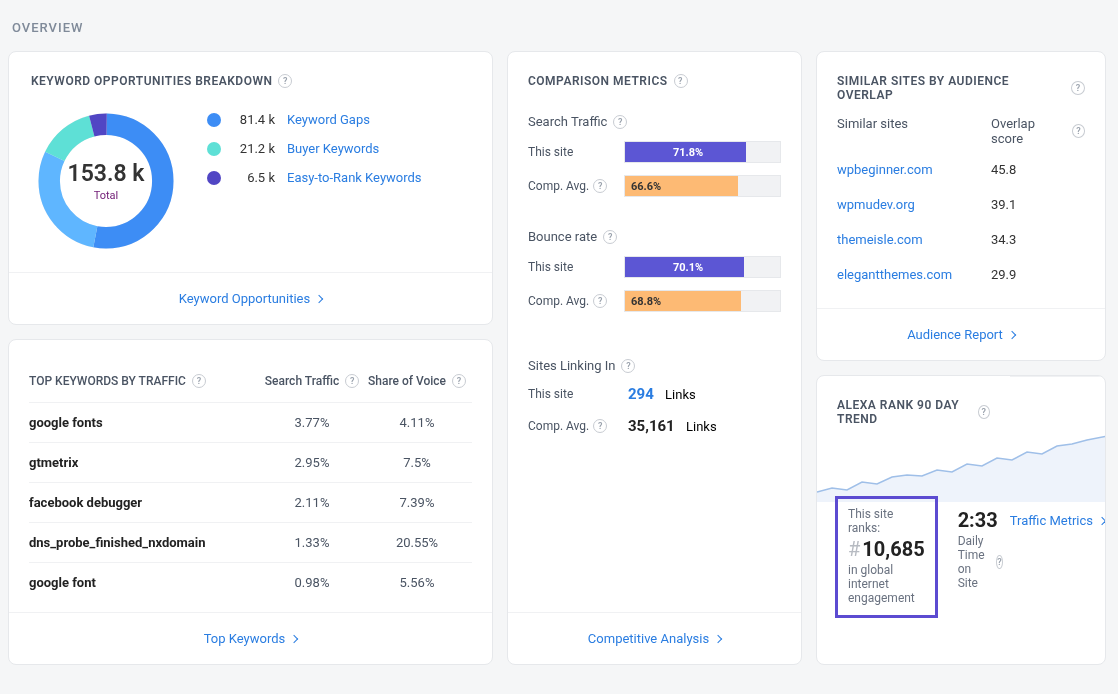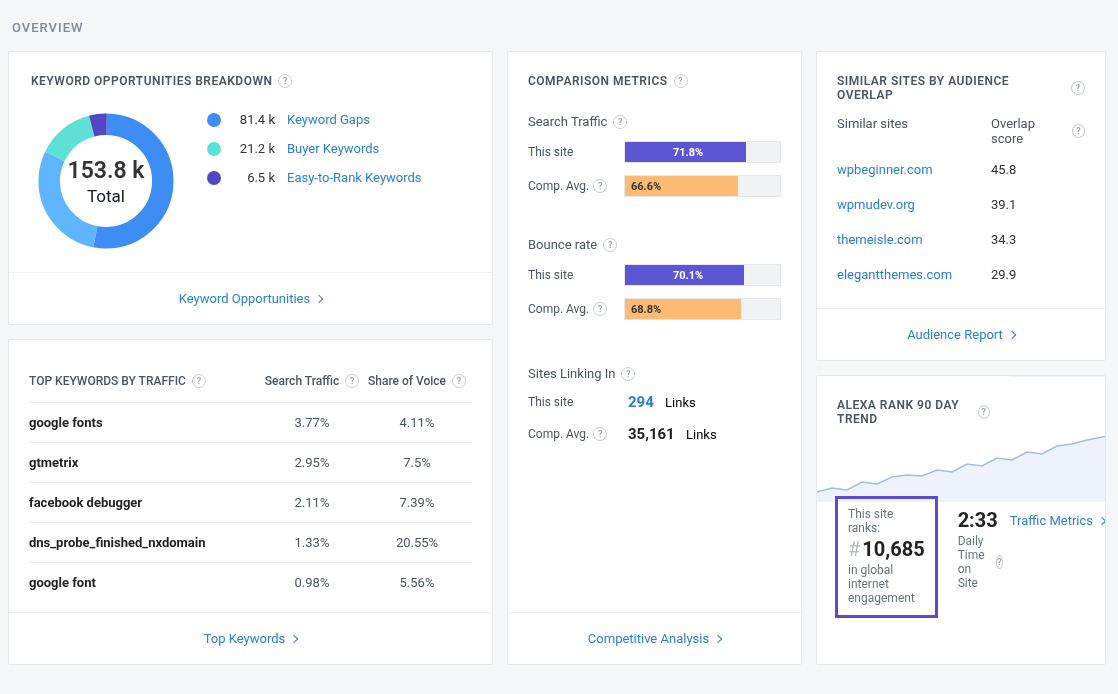--- a/index.html
+++ b/index.html
@@ -19,21 +19,21 @@
   margin: 12px 0 16px 4px;
 }
 .grid {
   display: grid;
   grid-template-columns: 485px 295px 290px;
   gap: 14px;
 }
 .card {
   background: #fff;
   border: 1px solid #e6e8eb;
-  border-radius: 2px;
+  border-radius: 8px;
   position: relative;
 }
 .card-title {
   color: #4a5463;
   font-size: 12px;
   letter-spacing: 0.5px;
   font-weight: 600;
   display: flex;
   align-items: center;
   gap: 6px;
@@ -77,21 +77,21 @@
   margin-left: 2px;
 }
 a { color: #2a7de1; text-decoration: none; }
 
 
 .ko-body { padding: 22px 22px 16px 22px; }
 .ko-content { display: flex; gap: 26px; margin-top: 18px; }
 .ko-donut { width: 150px; height: 150px; position: relative; flex-shrink: 0; }
 .donut-center { position: absolute; inset: 0; display: flex; flex-direction: column; align-items: center; justify-content: center; }
 .donut-center .big { font-size: 23px; font-weight: 600; color: #333; }
-.donut-center .small { font-size: 17px; color: #0f172a; margin-top: 2px;}
+.donut-center .small { font-size: 11px; color: #701a75; margin-top: 2px;}
 .ko-legend { display: flex; flex-direction: column; gap: 14px; padding-top: 6px; }
 .ko-item { display: flex; align-items: center; gap: 12px; font-size: 13px; }
 .swatch { width: 14px; height: 14px; border-radius: 50%; display: inline-block; }
 .ko-count { color: #333; min-width: 42px; text-align: right; }
 .ko-name { color: #2a7de1; }
 
 
 .tk-body { padding: 22px 20px 10px 20px; }
 .tk-header, .tk-row {
   display: grid;
@@ -269,21 +269,21 @@
           <div class="bar-label">
             <span>Comp. Avg.</span>
             <span class="help-icon">?</span>
           </div>
           <div class="bar-wrap">
             <div class="bar-fill secondary" style="width:73%">66.6%</div>
           </div>
         </div>
       </div>
 
-      <div class="cm-section" style="margin-top:40px">
+      <div class="cm-section" style="margin-top:32px">
         <div class="section-label">
           <span>Bounce rate</span>
           <span class="help-icon">?</span>
         </div>
         <div class="bar-row">
           <div class="bar-label">This site</div>
           <div class="bar-wrap">
             <div class="bar-fill primary" style="width:77%">70.1%</div>
           </div>
         </div>

